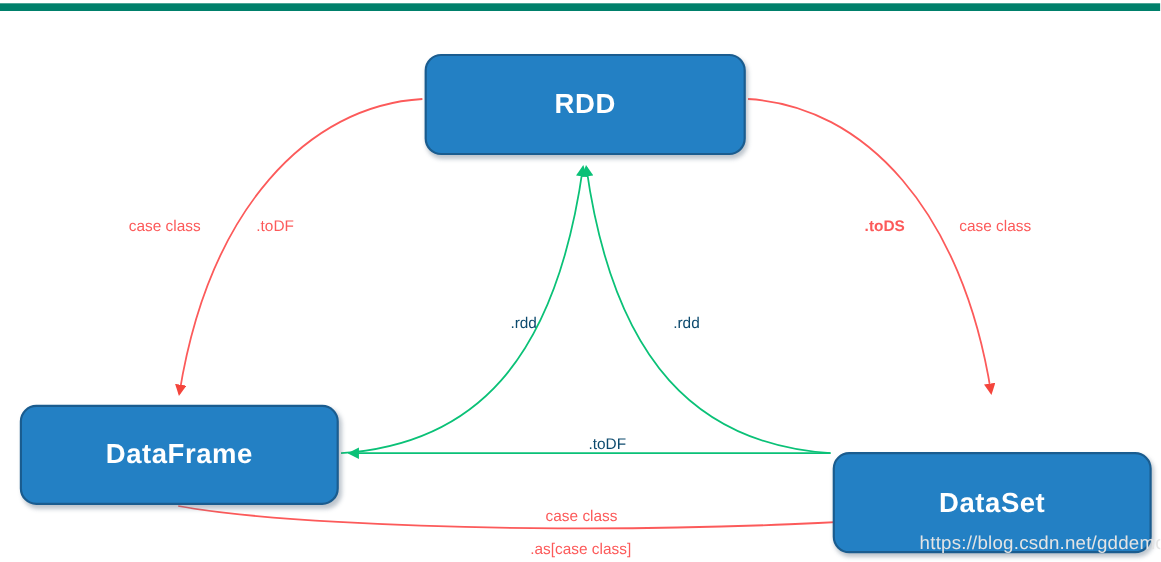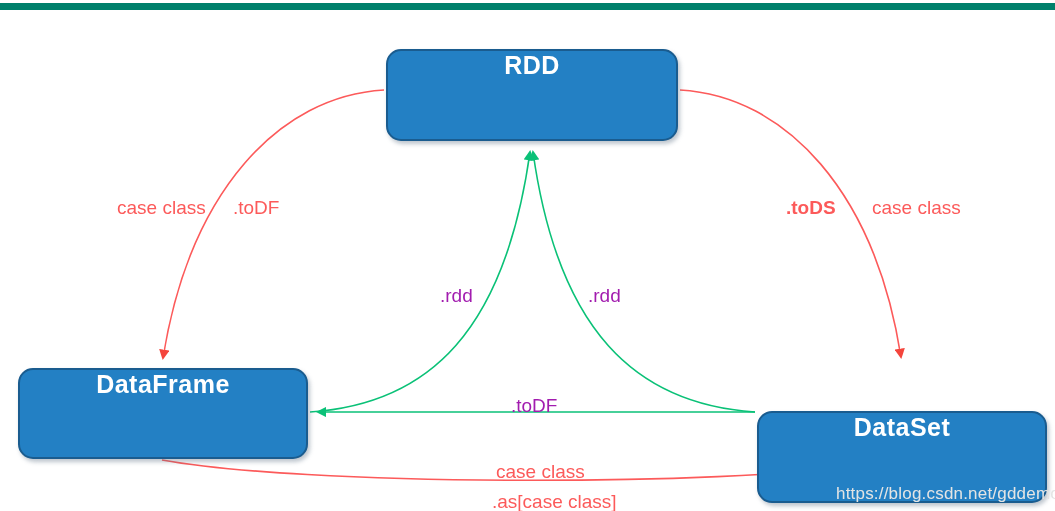--- a/index.html
+++ b/index.html
@@ -35,53 +35,54 @@
     height: 511px;
     pointer-events: none;
   }
   .node {
     position: absolute;
     box-sizing: border-box;
     background: #2380c4;
     border: 2px solid #1a5c8f;
     border-radius: 15px;
     display: flex;
+    align-items: center;
     justify-content: center;
     box-shadow: 2px 3px 4px rgba(90,110,130,0.40);
   }
   .node-label {
     color: #ffffff;
     font-size: 25px;
     font-weight: 700;
     letter-spacing: 0.5px;
     font-family: "Liberation Sans", sans-serif;
   }
   #node-rdd   { left: 386px; top: 49px;  width: 292px; height: 92px; }
   #node-df    { left: 18px;  top: 368px; width: 290px; height: 91px; }
   #node-ds    { left: 757px; top: 367px; width: 290px; height: 92px; margin-top: 44px; }
 
   .edge-label {
     position: absolute;
-    font-size: 19px;
+    font-size: 14px;
     font-family: "Liberation Sans", sans-serif;
     white-space: nowrap;
     line-height: 1;
   }
   .lbl-red   { color: #fc5a5a; }
-  .lbl-green { color: #a21caf; }
+  .lbl-green { color: #0c4a6e; margin-left: 24px; }
 
   #lbl-case-class-left { left: 117px; top: 198px; }
   #lbl-todf-left       { left: 233px; top: 198px; }
   #lbl-tods-right      { left: 786px; top: 198px; font-weight: bold; }
   #lbl-case-class-right{ left: 872px; top: 198px; }
   #lbl-rdd-left        { left: 440px; top: 286px; }
   #lbl-rdd-right       { left: 588px; top: 286px; }
   #lbl-todf-mid        { left: 511px; top: 396px; }
   #lbl-case-class-bot  { left: 496px; top: 462px; }
-  #lbl-as-case-class   { left: 492px; top: 492px; }
+  #lbl-as-case-class   { left: 482px; top: 492px; }
 
   #watermark {
     position: absolute;
     left: 836px;
     top: 484px;
     font-size: 17px;
     color: #e4e4e4;
     font-family: "Liberation Sans", sans-serif;
     white-space: nowrap;
     letter-spacing: 0.2px;

